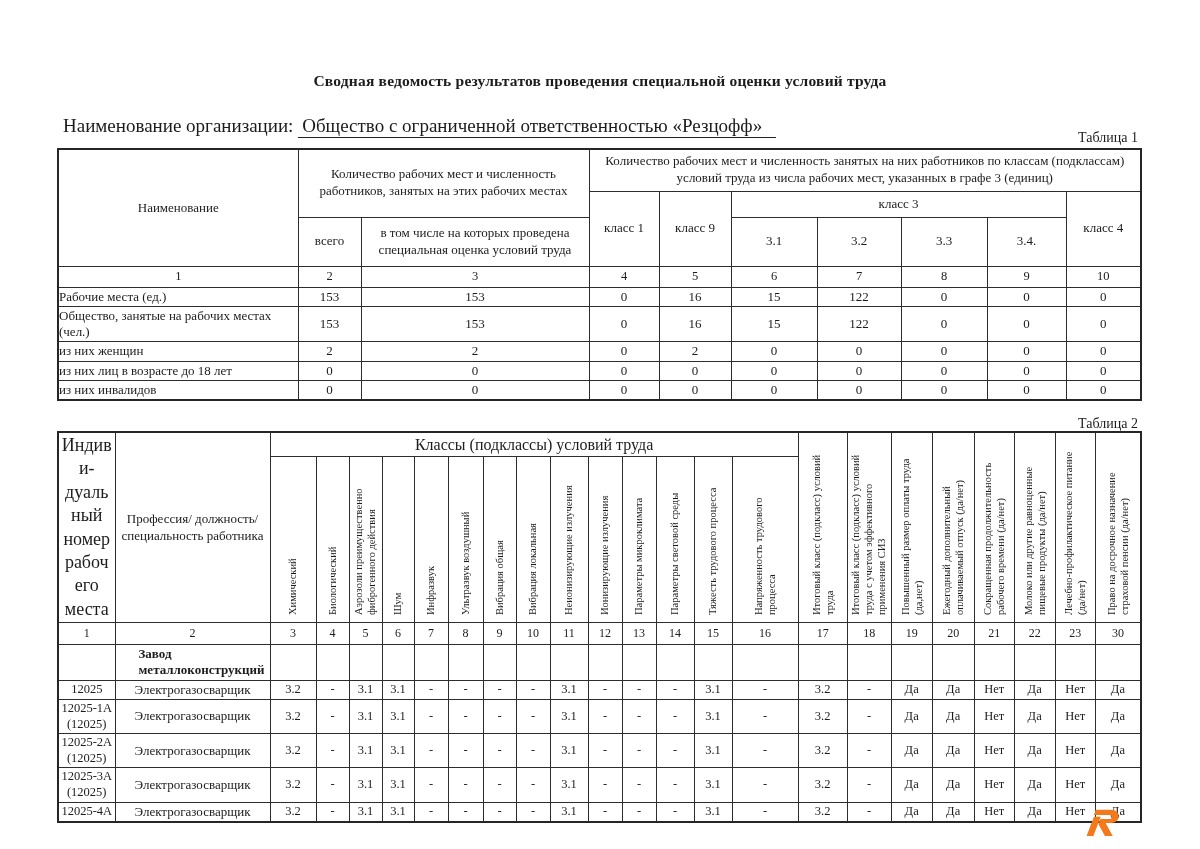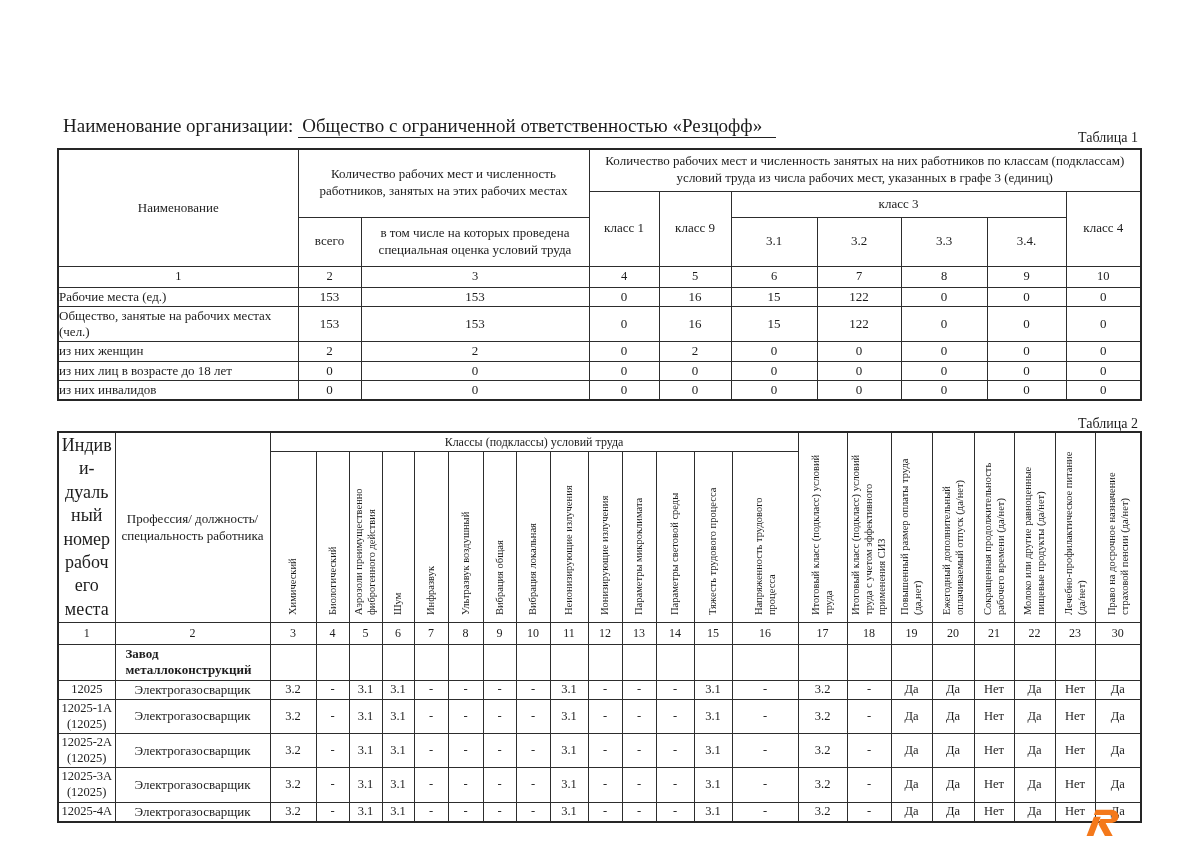--- a/index.html
+++ b/index.html
@@ -26,39 +26,40 @@
   
   .t1 { top:148px; }
   .t1 .gh { line-height:1.3;margin-left:32px; }
   .t1 tr.numrow td { font-size:12.5px; height:21px; padding:0; }
   .t1 tbody td { height:18px; font-size:13px; }
   .t1 tbody td.row-label { text-align:left; padding-left:0; }
   .r1 { height:42px; } .r2 { height:26px; } .r3 { height:49px; }
 
   
   .t2 { top:431px; }
-  .t2 .grp { height:17px; font-size:12px; }
+  .t2 .grp { height:17px; font-size:16px; }
   .t2 .idhead { overflow-wrap:break-word; word-break:break-word; font-size:18px; line-height:1.3; }
   .t2 .rot-cell { vertical-align:bottom; padding:3px 1px; height:159px; }
   .t2 .rot-tall { vertical-align:bottom; padding:3px 1px; }
   .rot { display:inline-block; writing-mode:vertical-rl; transform:rotate(180deg);
          font-size:10.5px; line-height:1.25; text-align:left; height:148px; white-space:normal; }
   .rot-tall .rot { height:166px; }
   .t2 tr.numrow td { font-size:12px; height:22px; padding:0; }
   .t2 tbody td { height:17px; font-size:12.5px; }
   .t2 tbody td.prof-cell { font-size:13px; }
-  .t2 tbody td.section-cell { font-weight:bold; text-align:left; padding-left:10px; font-size:13px;margin-left:12px; }
+  .t2 tbody td.section-cell { font-weight:bold; text-align:left; padding-left:23px; font-size:13px;margin-left:12px; }
 
   .logo { position:absolute; left:1085px; top:803px; width:35px; height:36px; }
 </style>
 </head>
 <body>
 
 <div class="page">
 
+  <div class="doc-title">Сводная ведомость результатов проведения специальной оценки условий труда</div>
 
   <div class="org-line">
     <span>Наименование организации:</span>
     <span class="org-name">Общество с ограниченной ответственностью «Резцофф»</span>
   </div>
 
   <div class="tbl-caption cap1">Таблица 1</div>
 
   <table class="t1">
     <colgroup>

